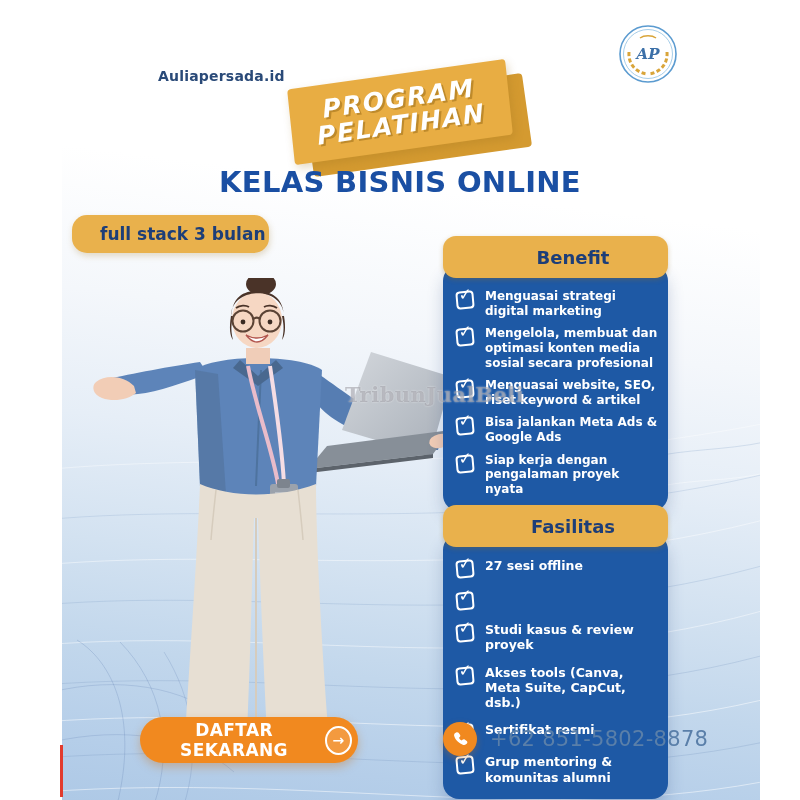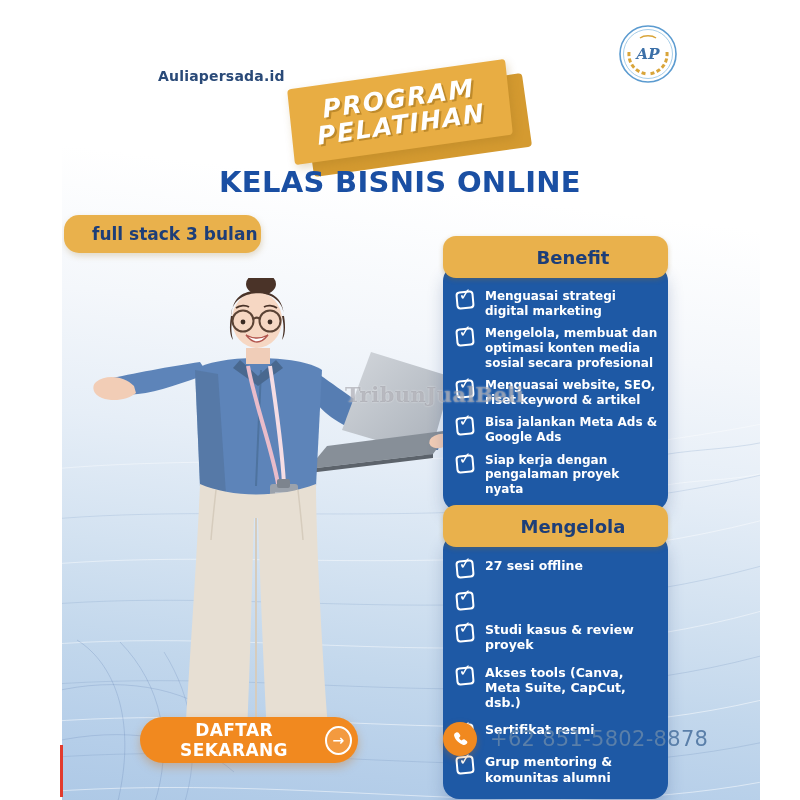--- a/index.html
+++ b/index.html
@@ -37,21 +37,21 @@
     color:#fff;font-weight:bold;font-style:italic;font-size:25px;line-height:1.04;
     letter-spacing:1.5px;text-shadow:2px 2px 0 rgba(140,95,15,.45);
   }
   
   .title{
     position:absolute;left:0;top:165px;width:676px;text-align:center;
     font-size:29px;font-weight:bold;color:#1a4fa3;letter-spacing:.3px;
   }
   
   .badge{
-    position:absolute;left:2px;top:215px;width:197px;height:38px;
+    position:absolute;left:10px;top:215px;width:197px;height:38px;
     background:#e9b14c;border-radius:15px;display:flex;align-items:center;
     padding-left:28px;box-sizing:border-box;
     font-size:17px;font-weight:bold;color:#1d3e78;
     box-shadow:1px 3px 6px rgba(160,120,40,.25);
   }
   
   .woman{position:absolute;left:18px;top:278px;width:400px;height:500px;z-index:1;}
   
   .watermark{
     position:absolute;left:283px;top:382px;z-index:3;pointer-events:none;
@@ -240,21 +240,21 @@
         <span>Bisa jalankan Meta Ads &amp; Google Ads</span>
       </div>
       <div class="item">
         <span class="check"></span>
         <span>Siap kerja dengan pengalaman proyek nyata</span>
       </div>
     </div>
   </div>
 
   <div class="card card-fasilitas">
-    <div class="card-header">Mengelola</div>
+    <div class="card-header">Fasilitas</div>
     <div class="card-body">
       <div class="item">
         <span class="check"></span>
         <span>27 sesi offline</span>
       </div>
       <div class="item">
         <span class="check"></span>
       </div>
       <div class="item">
         <span class="check"></span>

